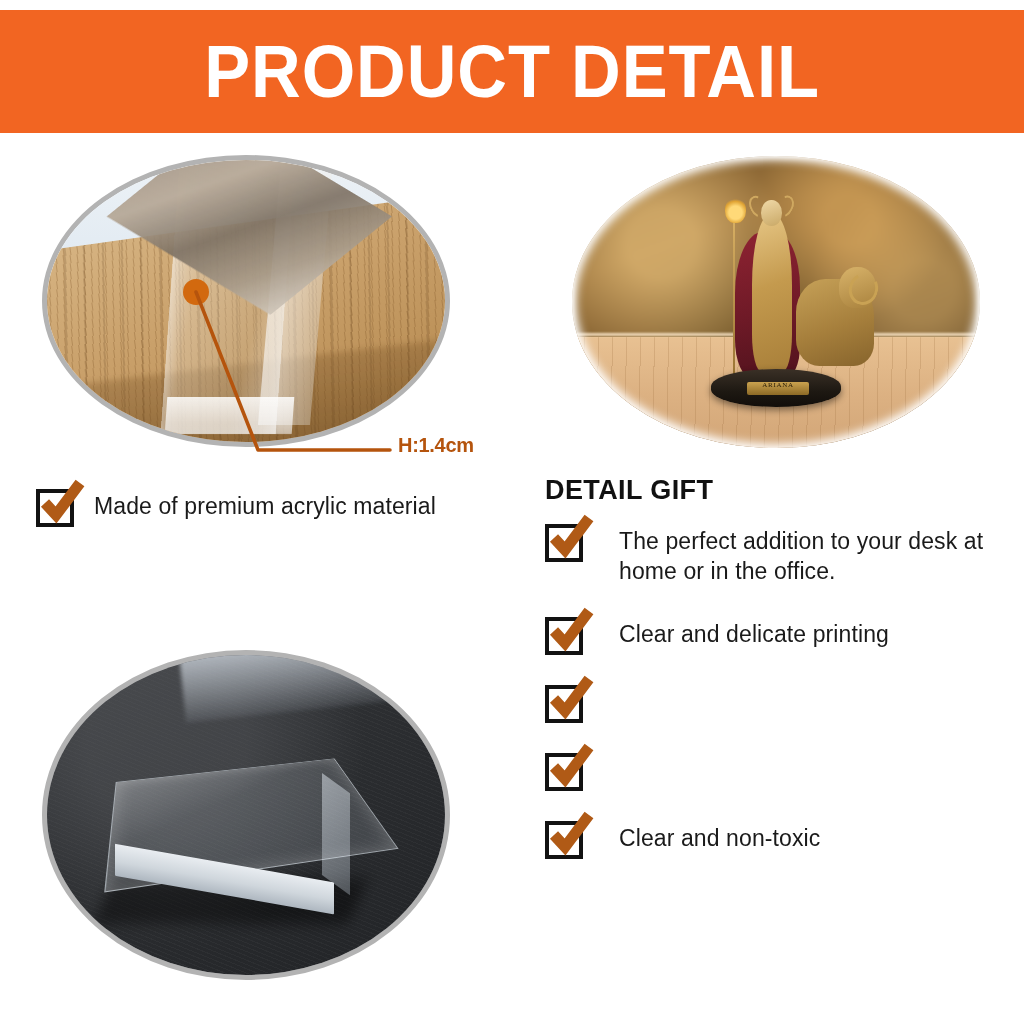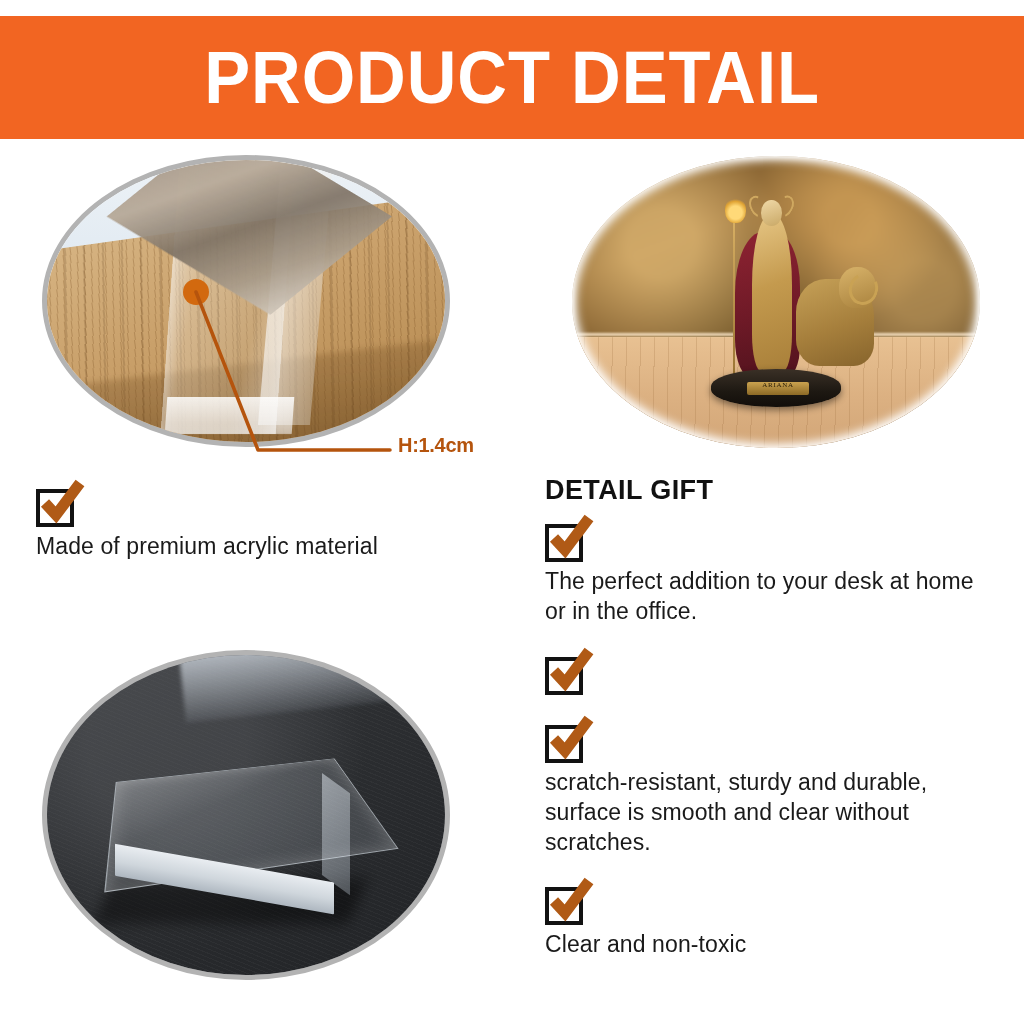--- a/index.html
+++ b/index.html
@@ -4,21 +4,21 @@
 <style>
   * { margin:0; padding:0; box-sizing:border-box; }
   html,body{ background:#fff; }
   body{
     width:1024px; height:1024px; position:relative; overflow:hidden;
     font-family:"Liberation Sans", sans-serif; color:#111;
   }
 
   
   .banner{
-    position:absolute; left:0; top:16px; width:1024px; height:123px;
+    position:absolute; left:0; top:10px; width:1024px; height:123px;
     background:#F26522; display:flex; align-items:center; justify-content:center;
   }
   .banner-title{
     color:#fff; font-weight:bold; font-size:74px; line-height:74px;
     letter-spacing:1px; transform:scaleX(0.93); transform-origin:center;
     white-space:nowrap; font-family:"Liberation Sans", sans-serif;
   }
 
   
   .oval{ position:absolute; border-radius:50%; overflow:hidden; }
@@ -199,22 +199,22 @@
   
   .section{ position:absolute; }
   #section-acrylic{ left:36px; top:487px; width:480px; }
   #section-gift   { left:545px; top:475px; width:455px; }
 
   .section-title{
     font-size:27px; font-weight:bold; letter-spacing:.4px; color:#111;
     font-family:"Liberation Sans", sans-serif; margin-bottom:16px;
   }
 
-  .feature{ display:flex; align-items:flex-start; margin-bottom:22px;flex-direction:column; }
-  #section-gift .feature{ margin-bottom:28px; }
+  .feature{ display:flex; align-items:flex-start; margin-bottom:22px; }
+  #section-gift .feature{ margin-bottom:28px;gap:16px; }
 
   .checkbox{
     position:relative; flex:0 0 auto; width:38px; height:38px;
     border:4px solid #121212; background:#fff; margin-right:20px; margin-top:2px;
   }
   .checkbox svg{ position:absolute; left:-1px; top:-13px; width:46px; height:46px; overflow:visible; }
 
   .feature-text{
     font-size:23px; line-height:1.30; color:#1a1a1a; letter-spacing:.1px;
     font-family:"Liberation Sans", sans-serif; padding-top:5px;
@@ -291,36 +291,43 @@
 
   <div class="feature">
     <div class="checkbox">
       <svg viewBox="0 0 46 46" aria-hidden="true">
         <path d="M6 23 L17 35 L41 3" fill="none" stroke="#B05A16" stroke-width="11"></path>
       </svg>
     </div>
     <div class="feature-text">The perfect addition to your desk at home or in the office.</div>
   </div>
 
-
-  <div class="feature">
-    <div class="checkbox">
-      <svg viewBox="0 0 46 46" aria-hidden="true">
-        <path d="M6 23 L17 35 L41 3" fill="none" stroke="#B05A16" stroke-width="11"></path>
-      </svg>
-    </div>
-  </div>
-
-  <div class="feature">
-    <div class="checkbox">
-      <svg viewBox="0 0 46 46" aria-hidden="true">
-        <path d="M6 23 L17 35 L41 3" fill="none" stroke="#B05A16" stroke-width="11"></path>
-      </svg>
-    </div>
-    <div class="feature-text">scratch-resistant, sturdy and durable, surface is smooth and clear without scratches.</div>
+  <div class="feature">
+    <div class="checkbox">
+      <svg viewBox="0 0 46 46" aria-hidden="true">
+        <path d="M6 23 L17 35 L41 3" fill="none" stroke="#B05A16" stroke-width="11"></path>
+      </svg>
+    </div>
+    <div class="feature-text">Clear and delicate printing</div>
+  </div>
+
+  <div class="feature">
+    <div class="checkbox">
+      <svg viewBox="0 0 46 46" aria-hidden="true">
+        <path d="M6 23 L17 35 L41 3" fill="none" stroke="#B05A16" stroke-width="11"></path>
+      </svg>
+    </div>
+  </div>
+
+  <div class="feature">
+    <div class="checkbox">
+      <svg viewBox="0 0 46 46" aria-hidden="true">
+        <path d="M6 23 L17 35 L41 3" fill="none" stroke="#B05A16" stroke-width="11"></path>
+      </svg>
+    </div>
   </div>
 
   <div class="feature">
     <div class="checkbox">
       <svg viewBox="0 0 46 46" aria-hidden="true">
         <path d="M6 23 L17 35 L41 3" fill="none" stroke="#B05A16" stroke-width="11"></path>
       </svg>
     </div>
     <div class="feature-text">Clear and non-toxic</div>
   </div>

